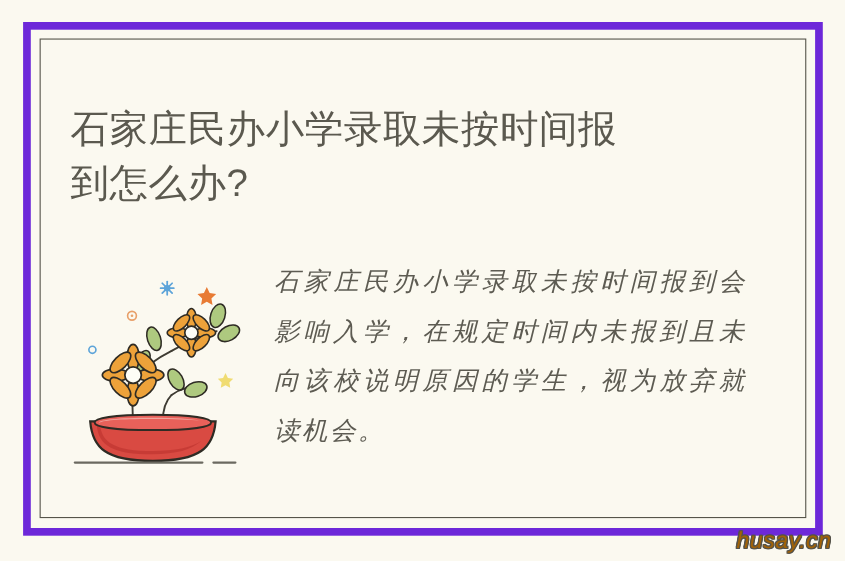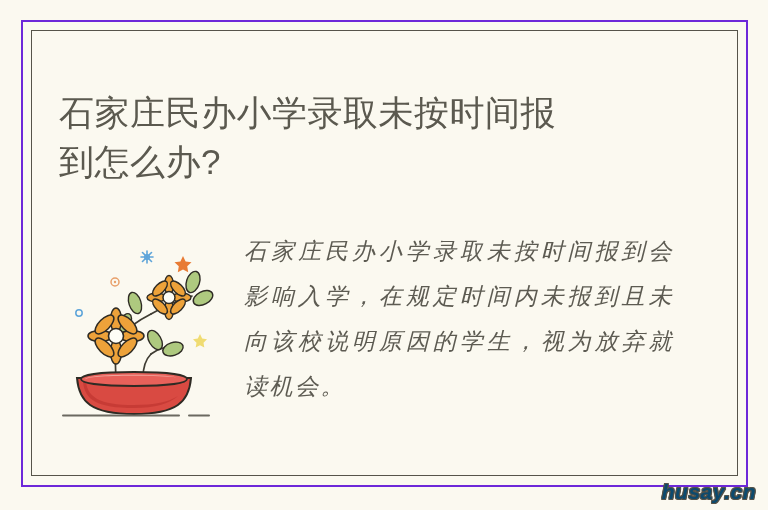--- a/index.html
+++ b/index.html
@@ -15,21 +15,21 @@
     position: relative;
   }
 
   
   .outer-frame {
     position: absolute;
     left: 21px;
     top: 20px;
     width: 727px;
     height: 467px;
-    border: 2px solid #6d28d9;
+    border: 7px solid #6d28d9;
     box-sizing: border-box;
     background: #fbf9f0;
   }
   .inner-frame {
     position: absolute;
     left: 8px;
     top: 8px;
     right: 8px;
     bottom: 9px;
     border: 1px solid #56544a;
@@ -81,24 +81,24 @@
     max-width: 430px;
     text-align: justify;
   }
 
   
   .watermark {
     position: absolute;
     right: 12px;
     bottom: 6px;
     font-size: 21px;
-    font-weight: bold;
+    font-weight: normal;
     font-style: italic;
     letter-spacing: 0.5px;
-    color: #0c4a6e;
+    color: #a16207;
     text-shadow:
       -1px -1px 0 #55534a,  1px -1px 0 #55534a,
       -1px  1px 0 #55534a,  1px  1px 0 #55534a,
        0   -1px 0 #55534a,  0    1px 0 #55534a,
       -1px  0   0 #55534a,  1px  0   0 #55534a;
     user-select: none;
   }
 </style>
 </head>
 <body>

